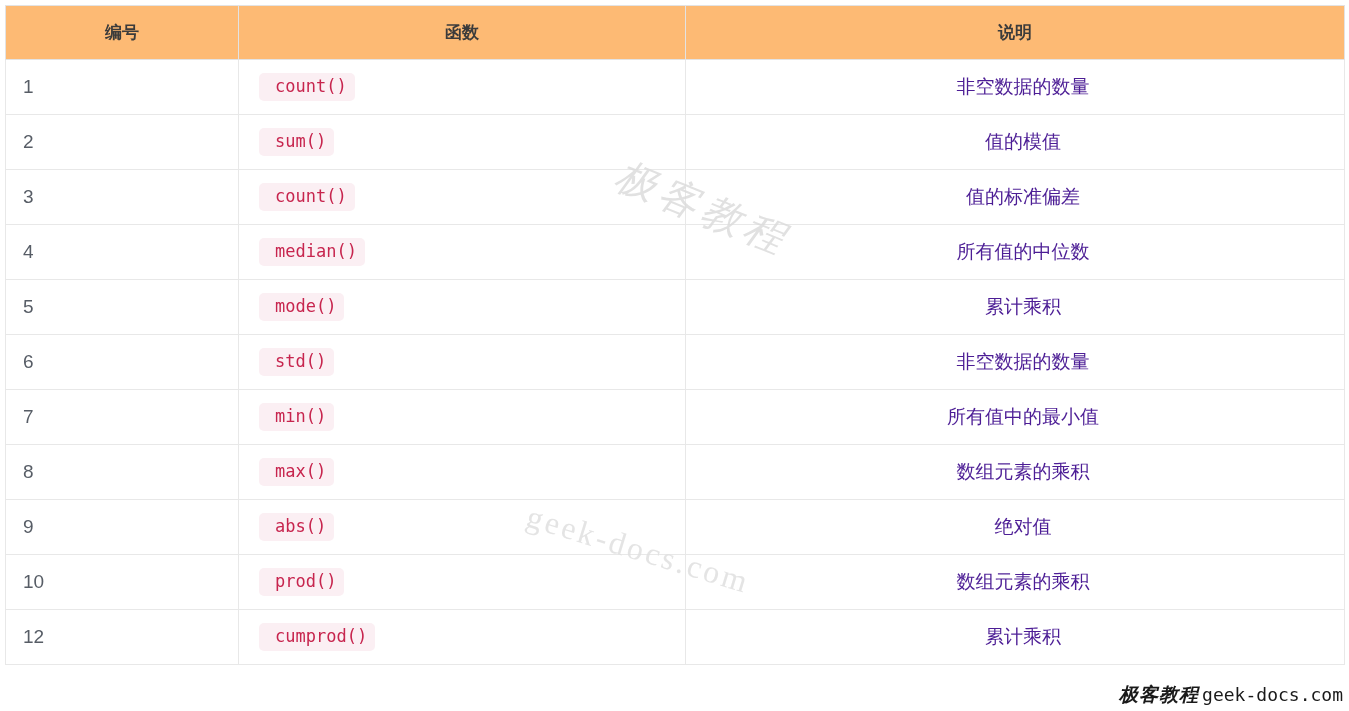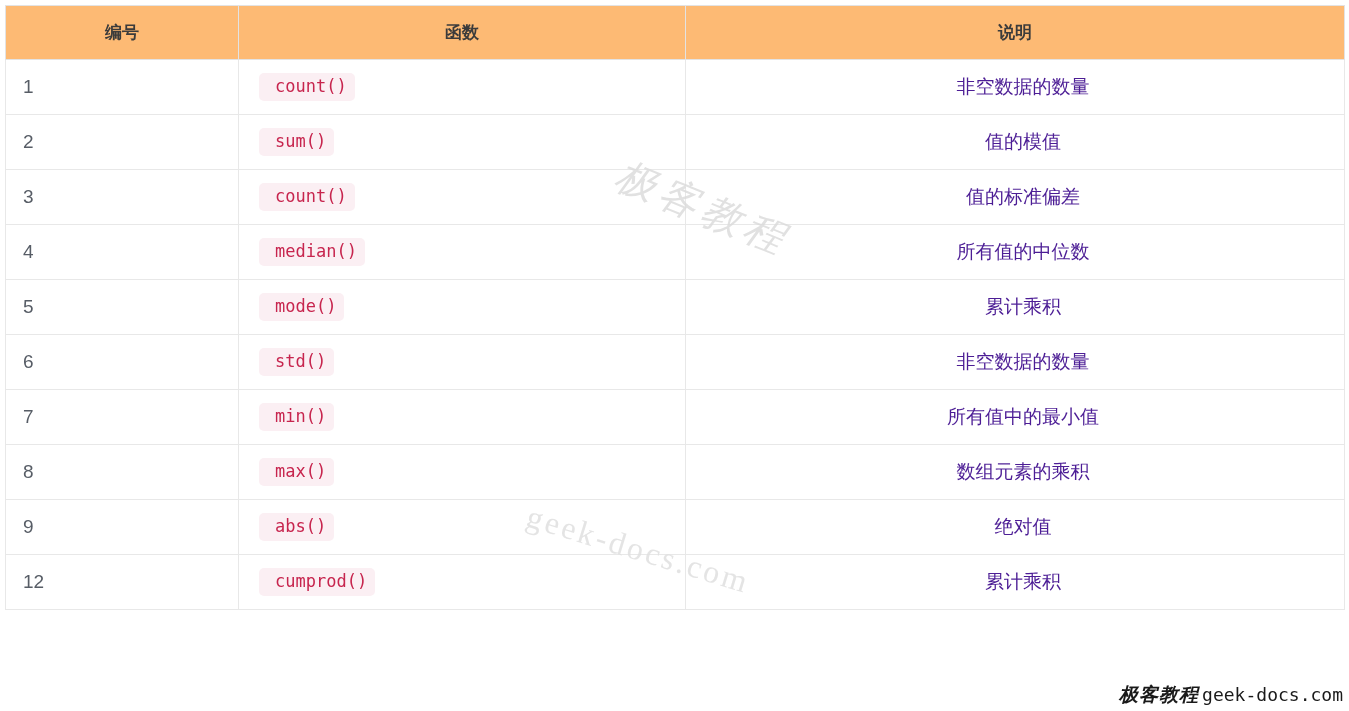--- a/index.html
+++ b/index.html
@@ -208,20 +208,25 @@
           <td class="num-cell">8</td>
           <td class="fn-cell"><code class="code-badge">max()</code></td>
           <td class="desc-cell">数组元素的乘积</td>
         </tr>
         <tr>
           <td class="num-cell">9</td>
           <td class="fn-cell"><code class="code-badge">abs()</code></td>
           <td class="desc-cell">绝对值</td>
         </tr>
         <tr>
+          <td class="num-cell">10</td>
+          <td class="fn-cell"><code class="code-badge">prod()</code></td>
+          <td class="desc-cell">数组元素的乘积</td>
+        </tr>
+        <tr>
           <td class="num-cell">12</td>
           <td class="fn-cell"><code class="code-badge">cumprod()</code></td>
           <td class="desc-cell">累计乘积</td>
         </tr>
       </tbody>
   </table>
 </div>
 
 <div class="brand">
   <span class="brand-cn">极客教程</span>

